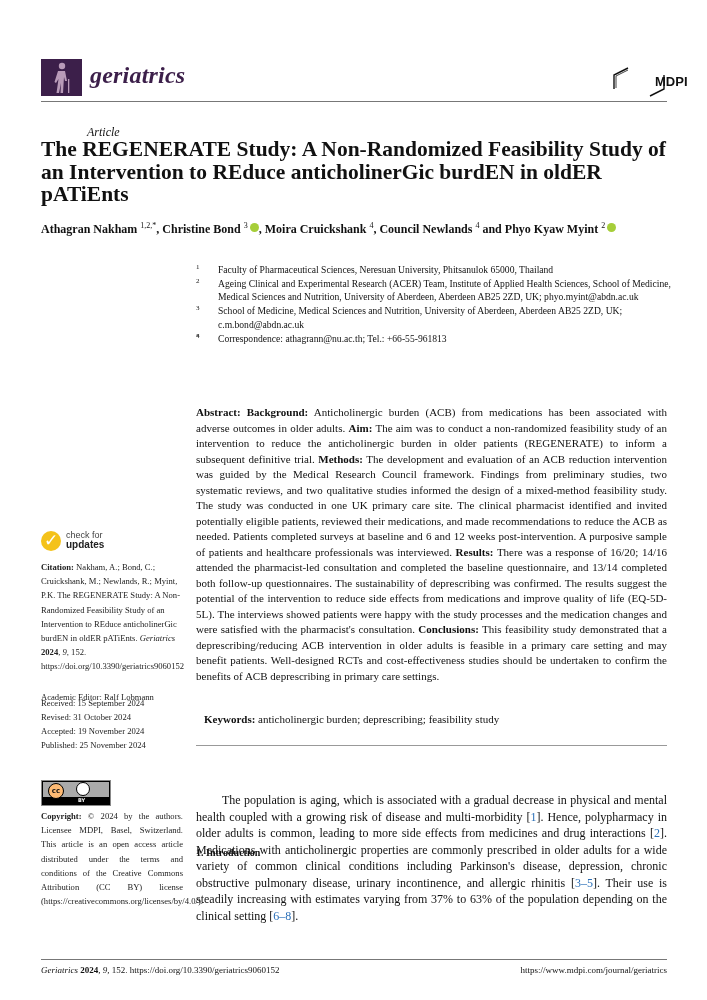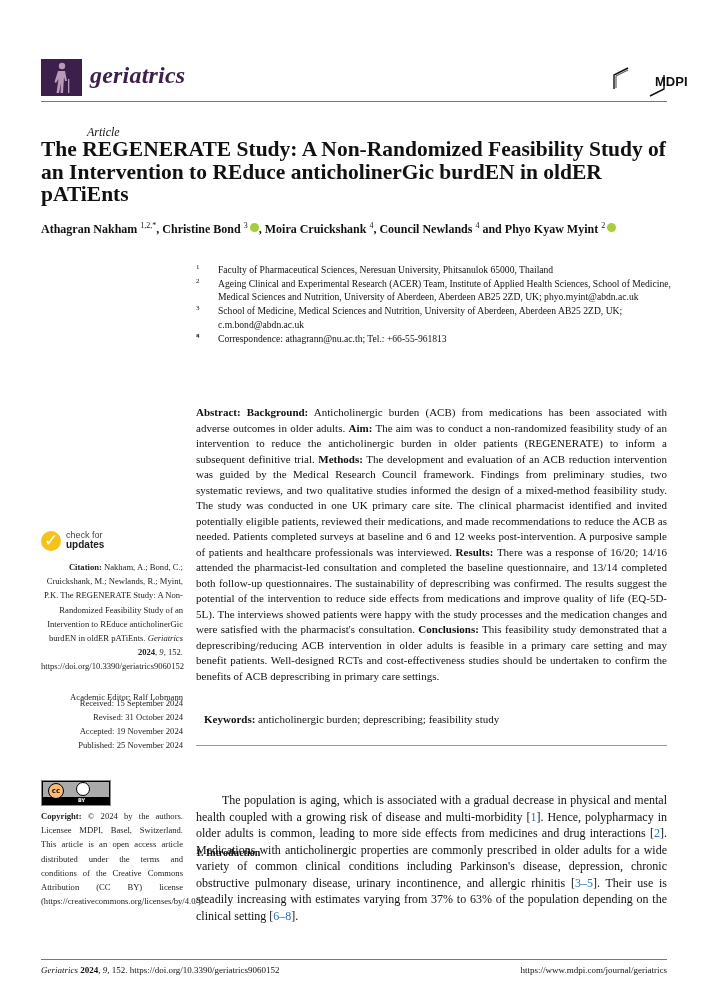--- a/index.html
+++ b/index.html
@@ -22,21 +22,21 @@
   .keywords { left:204px; top:713px; width:471px; font-size:11px; }
   .mid-rule { left:196px; top:745px; width:471px; height:1px; background:#999; }
   .section-head { left:196px; top:815px; font-size:10px; font-weight:bold;margin-top:32px; }
   .intro { left:196px; top:792px; width:471px; font-size:12px; line-height:16.5px; text-align:justify; text-indent:26px; }
   .ref { color:#2a6fb8; }
   .check { left:41px; top:531px; width:100px; height:22px; }
   .check-circle { position:absolute; left:0; top:0; width:20px; height:20px; border-radius:50%; background:#f4c21a; }
   .check-mark { position:absolute; left:3px; top:-1px; font-size:17px; color:#fff; font-family:"DejaVu Sans",sans-serif; font-weight:bold; }
   .check-text { position:absolute; left:25px; top:0; font-family:"Liberation Sans","DejaVu Sans",sans-serif; font-size:9px; line-height:9px; color:#444; }
   .check-text b { font-size:10px; color:#222; }
-  .side { left:41px; width:142px; font-size:8.6px; line-height:14.2px; color:#222;text-align:right; }
+  .side { left:41px; width:142px; font-size:8.6px; line-height:14.2px; color:#222; }
   .citation { top:560px; }
   .editor { top:690px; }
   .dates { top:696px; line-height:14px; }
   .cc { left:41px; top:780px; width:68px; height:24px; background:#000; border:1px solid #888; }
   .cc-top { position:absolute; left:1px; top:1px; width:66px; height:15px; background:#aaa; }
   .cc-c { position:absolute; left:6px; top:2px; width:14px; height:14px; border-radius:50%; background:#fdba74; border:1.5px solid #000; font-size:7px; font-family:"DejaVu Sans",sans-serif; font-weight:bold; text-align:center; line-height:14px; }
   .cc-by { position:absolute; left:34px; top:1px; width:12px; height:12px; border-radius:50%; background:#fff; border:1.5px solid #000; }
   .cc-label { position:absolute; left:36px; top:16px; font-size:5px; color:#fff; font-family:"DejaVu Sans",sans-serif; font-weight:bold; }
   .copyright { top:809px; text-align:justify; }
   .footer-rule { left:41px; top:959px; width:626px; height:1px; background:#777; }

